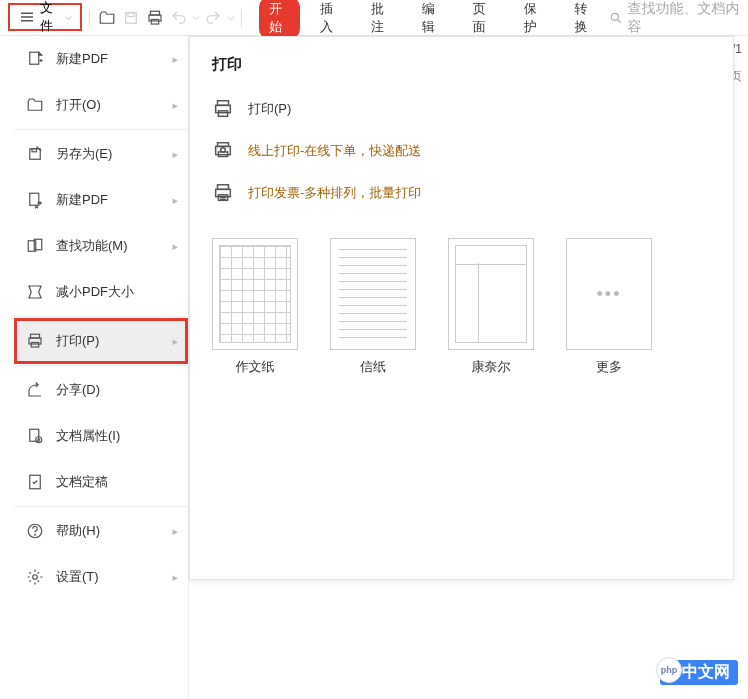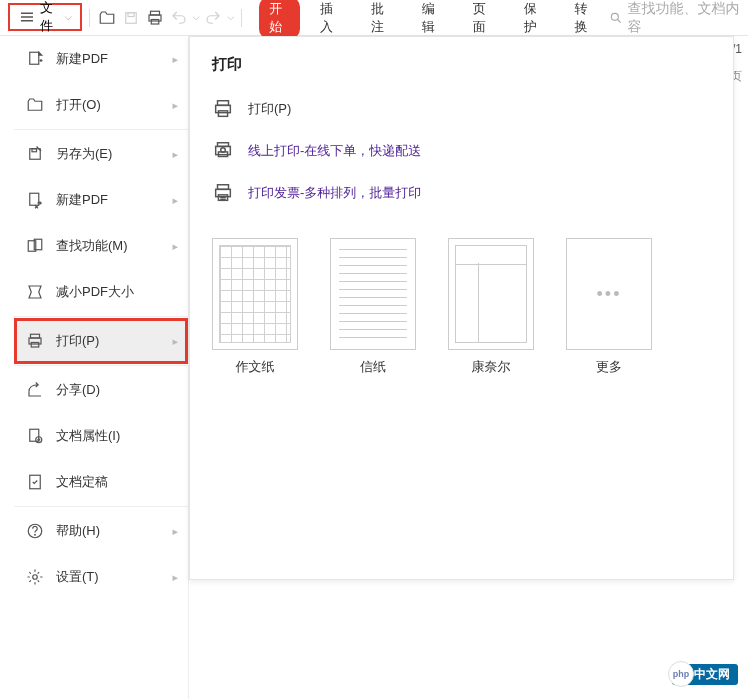--- a/index.html
+++ b/index.html
@@ -25,34 +25,34 @@
     .menu-item .chev { position: absolute; right: 10px; color: #bbb; font-size: 11px; }
     .menu-item.selected { background: #eeeeee; }
     .menu-item.with-red-border { outline: 3px solid #e63a2e; outline-offset: -3px; }
     .menu-sep { height: 1px; background: #eee; margin: 1px 0; }
     .ic { width: 18px; height: 18px; flex-shrink: 0; }
 
     
     .sub-panel { position: absolute; left: 189px; top: 36px; width: 545px; height: 544px; background: #fff; border: 1px solid #e5e5e5; box-shadow: 0 2px 6px rgba(0,0,0,0.08); padding: 18px 22px; }
     .sub-title { font-size: 15px; font-weight: bold; color: #222; margin-bottom: 14px; }
     .sub-row { display: flex; align-items: center; gap: 14px; padding: 10px 0; font-size: 13px; color: #333; cursor: pointer; }
-    .sub-row.link { color: #4c1d95; }
+    .sub-row.link { color: #a16207; }
     .sub-row .ric { width: 22px; height: 22px; flex-shrink: 0; color: #555; }
     .templates { display: flex; gap: 32px; margin-top: 24px; }
     .tpl-card { display: flex; flex-direction: column; align-items: center; gap: 8px; font-size: 13px; color: #333; cursor: pointer; }
     .tpl-box { width: 86px; height: 112px; border: 1px solid #ccc; background: #fff; position: relative; }
     .tpl-grid { position: absolute; top: 6px; left: 6px; right: 6px; bottom: 6px; background-image: linear-gradient(#d0d0d0 1px, transparent 1px), linear-gradient(90deg, #d0d0d0 1px, transparent 1px); background-size: 11px 11px; border: 1px solid #d0d0d0;}
     .tpl-lines { position: absolute; top: 10px; left: 8px; right: 8px; bottom: 10px; background: repeating-linear-gradient(to bottom, #ccc 0 1px, transparent 1px 8px); }
     .tpl-cornell::before { content:""; position:absolute; top:6px; left:6px; right:6px; height:18px; border:1px solid #ccc;}
     .tpl-cornell::after { content:""; position:absolute; top:24px; left:6px; width:22px; bottom:6px; border:1px solid #ccc; border-top:none;}
     .tpl-cornell-r { position:absolute; top:24px; left:28px; right:6px; bottom:6px; border:1px solid #ccc; border-top:none; border-left:none;}
     .tpl-more { display:flex; align-items:center; justify-content:center; gap:4px; color:#bbb; font-size:18px; letter-spacing:2px;}
 
     
-    .watermark { position: absolute; right: 10px; bottom: 14px; background: #0369a1; color: #fff; font-size: 12px; padding: 2px 8px 2px 22px; border-radius: 3px; display: flex; align-items: center; font-weight: bold;}
+    .watermark { position: absolute; right: 10px; bottom: 14px; background: #3b82f6; color: #fff; font-size: 16px; padding: 2px 8px 2px 22px; border-radius: 3px; display: flex; align-items: center; font-weight: bold;}
     .watermark::before { content:"php"; position:absolute; left:-4px; top:-3px; width:24px; height:24px; background:#fff; color:#6e7fb3; border-radius:50%; display:flex; align-items:center; justify-content:center; font-size:9px; border:1px solid #ddd;}
 
     svg { display: block; }
   </style>
 </head>
 <body>
 
 <div class="toolbar">
   <div class="file-btn">
     <span>

